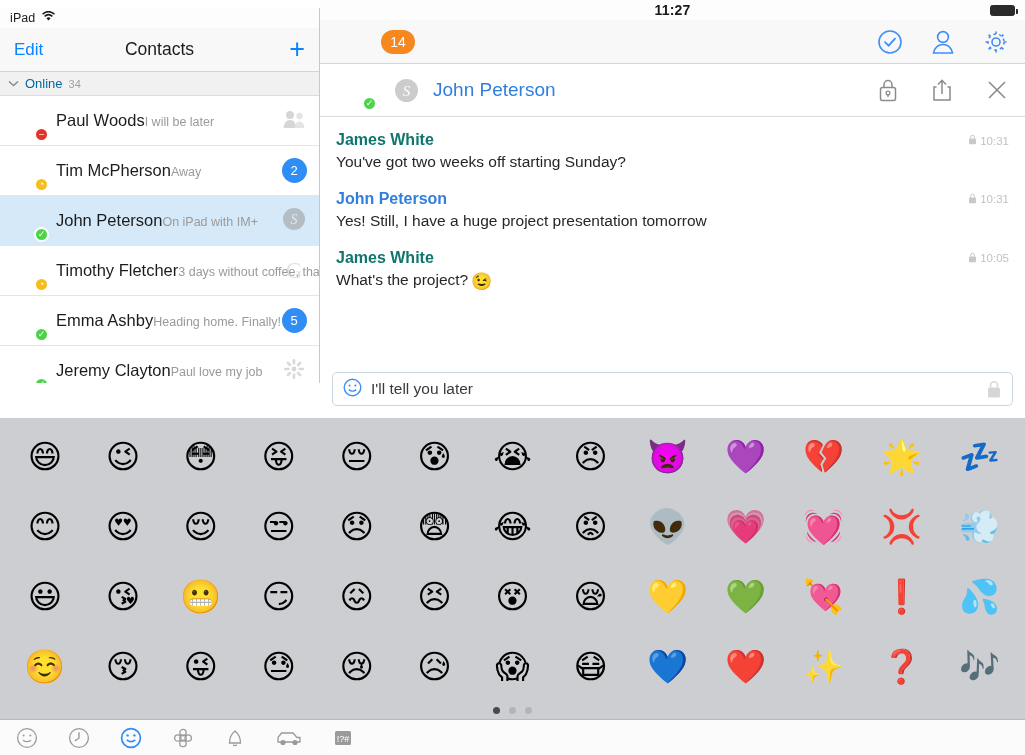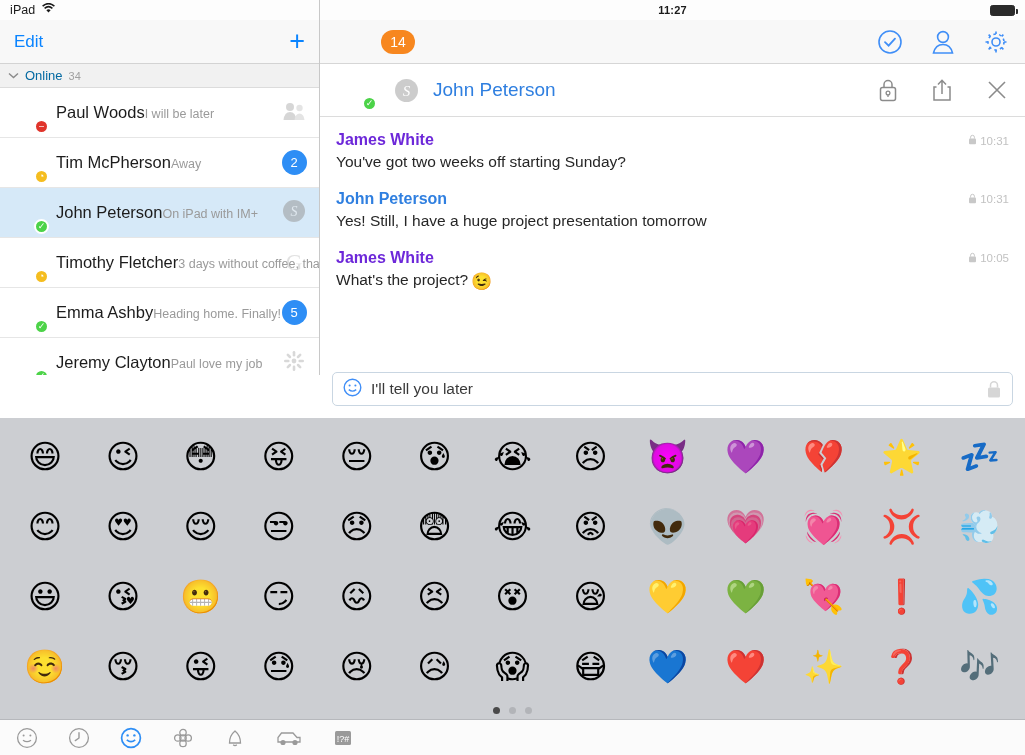--- a/index.html
+++ b/index.html
@@ -7,21 +7,21 @@
     width: 1025px; height: 755px;
     font-family: "Liberation Sans", sans-serif;
     background: #ffffff;
     overflow: hidden;
     -webkit-font-smoothing: antialiased;
   }
   #app { position: relative; width: 1025px; height: 755px; }
 
   
   .sidebar {
-    position: absolute; left: 0; top: 0; width: 320px; height: 375px;
+    position: absolute; left: 0; top: 8px; width: 320px; height: 375px;
     background: #ffffff; border-right: 1px solid #c8c8c8; overflow: hidden;
   }
   .status-bar {
     height: 20px; display: flex; align-items: center; padding: 0 10px;
     font-size: 12px; color: #1a1a1a; background: #fdfdfd;
   }
   .status-bar .ipad-label { font-size: 12.5px; letter-spacing: .1px; }
   .wifi-icon { margin-left: 6px; display: inline-block; }
 
   .nav-bar {
@@ -83,21 +83,21 @@
 
   
   .chat {
     position: absolute; left: 320px; top: 0; right: 0; height: 418px;
     background: #ffffff; overflow: hidden;
   }
   .chat-status {
     height: 20px; background: #fdfdfd; position: relative;
     display: flex; align-items: center; justify-content: center;
   }
-  .chat-clock { font-size: 11px; color: #1a1a1a; font-weight: 600; letter-spacing: .2px;}
+  .chat-clock { font-size: 14px; color: #1a1a1a; font-weight: 600; letter-spacing: .2px;}
   .battery {
     position: absolute; right: 10px; top: 5px; width: 25px; height: 11px;
     border: 1px solid #2b2b2b; border-radius: 2.5px; background: #2b2b2b;
   }
   .battery:after {
     content:""; position:absolute; right:-4px; top:3px; width:2px; height:5px;
     background:#2b2b2b; border-radius:0 1px 1px 0;
   }
 
   .chat-toolbar {
@@ -120,21 +120,21 @@
   .ch-avatar { width:38px; height:38px; border-radius:5px; overflow:hidden; background:#c3bcb4; }
   .ch-service { margin-left: 20px; opacity: .45; display:flex; }
   .ch-name { margin-left: 14px; font-size: 19px; color: #2f7fe0; }
   .ch-actions { margin-left: auto; display: flex; align-items: center; gap: 32px; }
   .ch-icon { color: #8b8b8b; display:flex; }
 
   .messages { padding: 14px 16px 0 16px; height: 240px; overflow: hidden; }
   .msg { margin-bottom: 17px; position: relative; }
   .msg-head { display: flex; align-items: baseline; }
   .msg-author { font-size: 16px; font-weight: 600; }
-  .msg-author.green { color: #6d28d9; }
+  .msg-author.green { color: #0f766e; }
   .msg-author.blue { color: #2f7fe0; }
   .msg-meta {
     margin-left: auto; font-size: 11.5px; color: #c2c2c2;
     display: flex; align-items: center; gap: 3px;
   }
   .msg-body { font-size: 15.5px; color: #262626; margin-top: 3px; line-height: 1.35; }
   .inline-emoji { font-size: 17px; vertical-align: -2px; margin-left: 3px; }
 
   .composer { position: absolute; left: 0; right: 0; bottom: 0; height: 58px;
     background:#fff; display:flex; align-items:center; padding: 0 12px; }
@@ -185,20 +185,21 @@
         <svg width="15" height="11" viewBox="0 0 15 11">
             <path d="M7.5 9.6 L5.4 7.2 Q7.5 5.4 9.6 7.2 Z" fill="#1a1a1a"></path>
             <path d="M3.6 5.4 Q7.5 1.9 11.4 5.4" stroke="#1a1a1a" stroke-width="1.5" fill="none"></path>
             <path d="M1.6 3.1 Q7.5 -1.9 13.4 3.1" stroke="#1a1a1a" stroke-width="1.5" fill="none"></path>
           </svg>
       </span>
     </div>
 
     <div class="nav-bar">
       <span class="nav-edit">Edit</span>
+      <span class="nav-title">Contacts</span>
       <span class="nav-plus">+</span>
     </div>
 
     <div class="group-header">
       <span class="group-chevron">
         <svg width="11" height="7" viewBox="0 0 11 7">
             <path d="M1 1.5 L5.5 5.5 L10 1.5" stroke="#8a8a8a" stroke-width="1.4" fill="none"></path>
           </svg>
       </span>
       <span class="group-title">Online</span>

